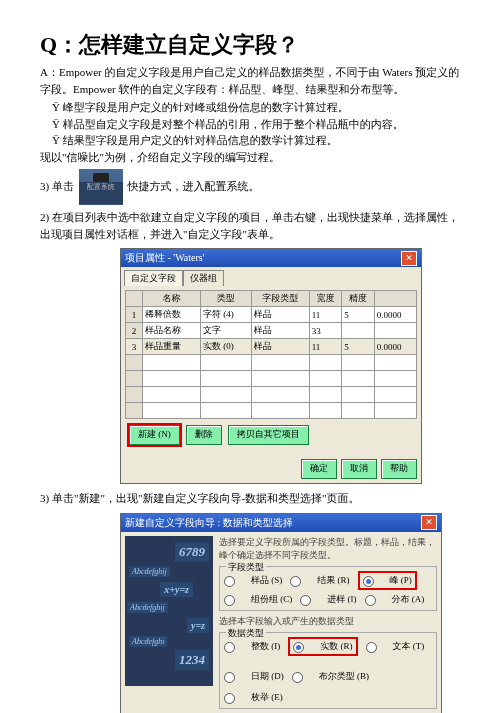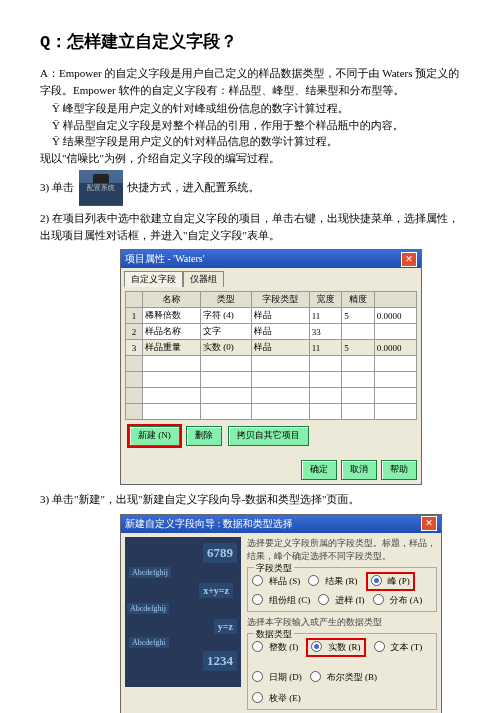--- a/index.html
+++ b/index.html
@@ -9,24 +9,23 @@
   font-family: SimSun, "宋体", serif;
   font-size: 12px;
   color: #000;
 }
 .page {
   width: 504px;
   padding: 30px 40px;
   box-sizing: border-box;
 }
 .title {
-  font-size: 17px;
+  font-size: 22px;
   font-weight: bold;
-  margin-bottom: 12px;
-  font-family: Liberation Mono, monospace;
+  margin-bottom: 4px;
 }
 .para {
   font-size: 11px;
   line-height: 1.5;
   margin-bottom: 2px;
 }
 .bullet {
   font-size: 11px;
   line-height: 1.5;
   padding-left: 12px;
@@ -168,25 +167,26 @@
   background: #ece9d8;
   font-size: 10px;
   width: 320px;
 }
 .wiz-body {
   display: flex;
   padding: 4px;
   gap: 6px;
 }
 .wiz-left {
-  width: 116px;
+  width: 88px;
   background: #283858;
   height: 150px;
   position: relative;
   overflow: hidden;
+  font-style: italic;
 }
 .wiz-left .numbox {
   background: #2a4870;
   color: #a8c8f0;
   font-size: 13px;
   font-weight: bold;
   padding: 2px 4px;
   position: absolute;
 }
 .wiz-left .txtbox {
@@ -216,22 +216,22 @@
 }
 .radio-row {
   display: flex;
   gap: 8px;
   flex-wrap: wrap;
   font-size: 9px;
   align-items: center;
 }
 .radio {
   display: inline-flex;
-  align-items: flex-start;
-  gap: 6px;
+  align-items: flex-end;
+  gap: 16px;
 }
 .radio-circle {
   width: 9px;
   height: 9px;
   border: 1px solid #555;
   border-radius: 50%;
   background: #fff;
   position: relative;
 }
 .radio.sel .radio-circle::after {
@@ -380,21 +380,21 @@
 
   <div class="dialog2">
     <div class="titlebar">
       <span>新建自定义字段向导 : 数据和类型选择</span>
       <span class="close">✕</span>
     </div>
     <div class="wiz-body">
       <div class="wiz-left">
         <div class="numbox" style="top:6px;right:4px;">6789</div>
         <div class="txtbox" style="top:30px;left:4px;">Abcdefghij</div>
-        <div class="numbox" style="top:46px;right:8px;font-size:10px;">x+y=z</div>
+        <div class="numbox" style="top:46px;right:20px;font-size:10px;">x+y=z</div>
         <div class="txtbox" style="top:66px;left:2px;">Abcdefghij</div>
         <div class="numbox" style="top:82px;right:4px;font-size:10px;">y=z</div>
         <div class="txtbox" style="top:100px;left:4px;">Abcdefghi</div>
         <div class="numbox" style="top:114px;right:4px;">1234</div>
       </div>
       <div class="wiz-right">
         <div class="desc">选择要定义字段所属的字段类型。标题，样品，结果，峰个确定选择不同字段类型。</div>
         <div class="grp">
           <span class="grp-title">字段类型</span>
           <div class="radio-row">

